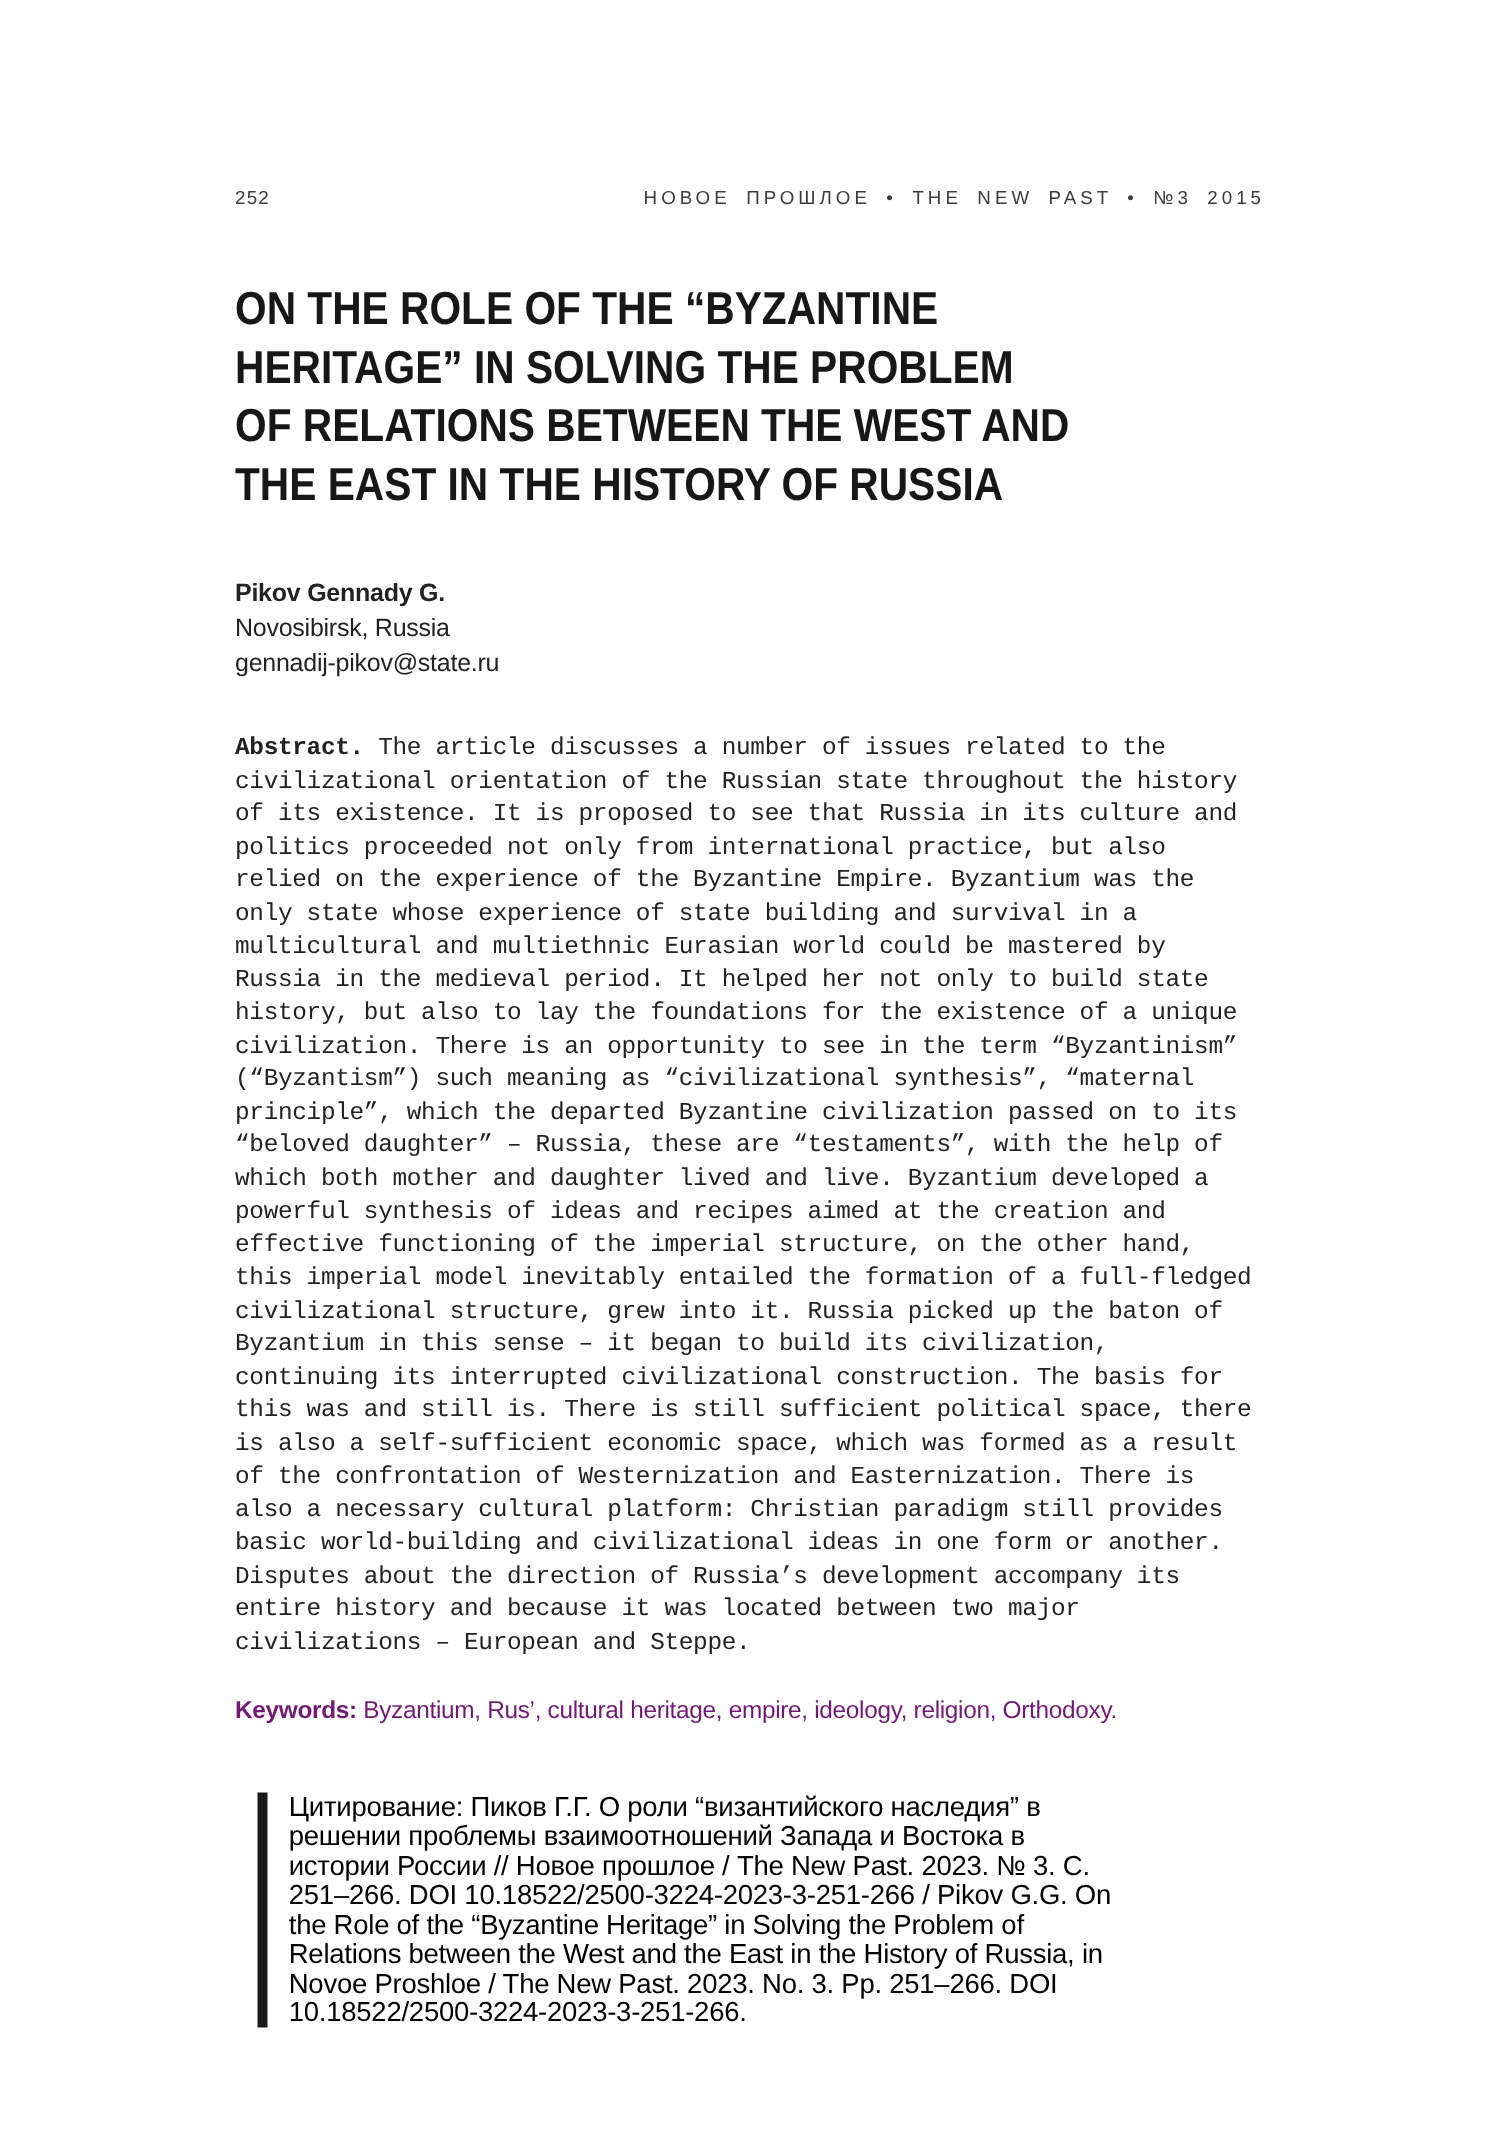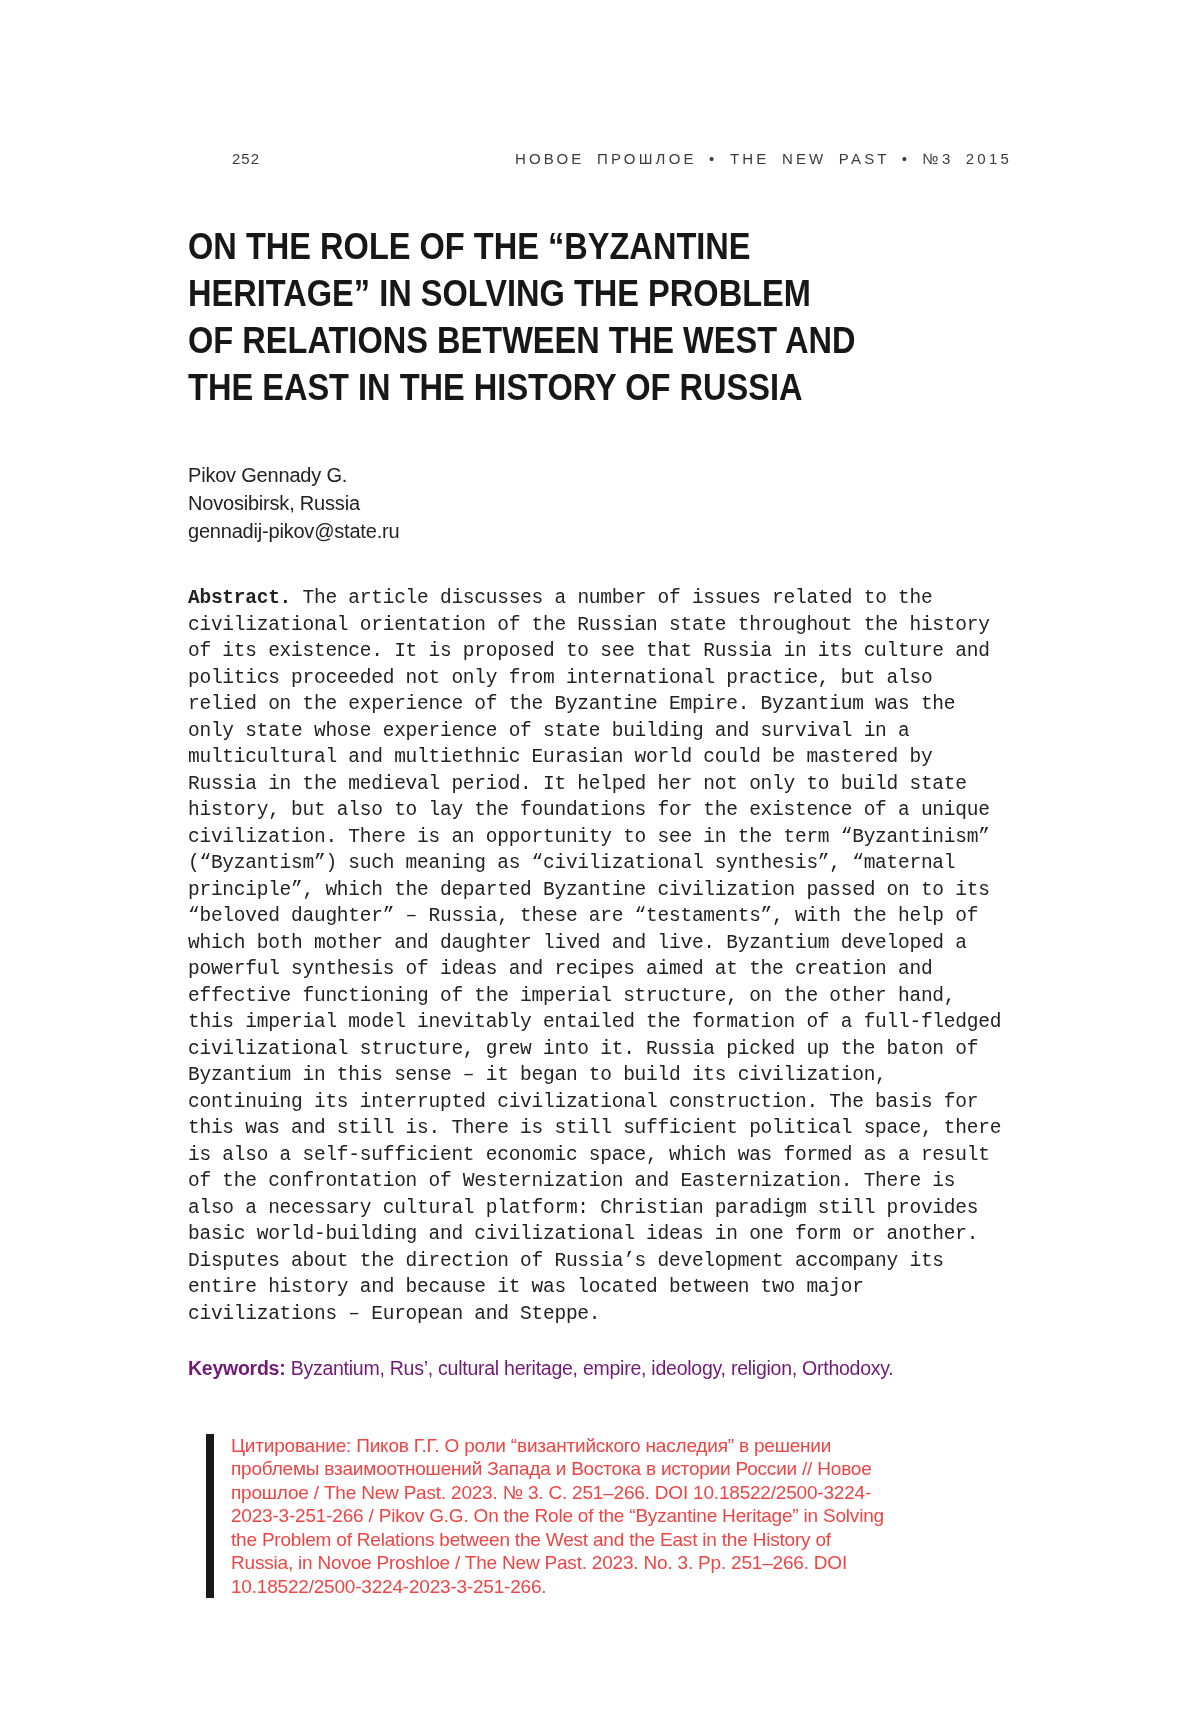--- a/index.html
+++ b/index.html
@@ -14,42 +14,42 @@
   }
   .page { padding: 150px 188px 0 188px; }
 
   .page-header {
     display: flex;
     justify-content: space-between;
     align-items: baseline;
     font-size: 15px;
     color: #3b3b3b;
   }
-  .page-number { letter-spacing: 1px; margin-left: 44px; }
+  .page-number { letter-spacing: 1px; }
   .journal-title { letter-spacing: 3.2px; word-spacing: 5px; white-space: nowrap; }
 
   .article-title {
     margin-top: 56px;
     font-weight: bold;
     font-size: 37px;
     line-height: 47px;
     color: #171717;
     transform: scaleX(0.88);
     transform-origin: top left;
   }
   .article-title .t-line { white-space: nowrap; }
 
   .author-block {
     margin-top: 50px;
     font-size: 20px;
     line-height: 28px;
     letter-spacing: -0.2px;
     color: #222;
   }
-  .author-name { font-weight: normal; }
+  .author-name { font-weight: bold; }
 
   .abstract {
     margin-top: 40px;
     font-size: 19.5px;
     line-height: 26.5px;
     letter-spacing: -0.25px;
     color: #222;
     font-family: Liberation Mono, monospace;
   }
   .abstract .label, .keywords .label { font-weight: bold; }
@@ -62,24 +62,24 @@
     color: #701a75;
   }
 
   .citation-block {
     margin-top: 52px;
     margin-left: 18px;
     border-left: 8px solid #1a1a1a;
     padding-left: 17px;
   }
   .citation-text {
-    font-size: 19px;
+    font-size: 22px;
     line-height: 23.5px;
     letter-spacing: -0.2px;
-    color: #ef4444;
+    color: #000000;
     max-width: 660px;
   }
   .copyright {
     margin-top: 22px;
     font-size: 17.5px;
     letter-spacing: -0.2px;
     color: #242424;
   }
 </style>
 </head>

